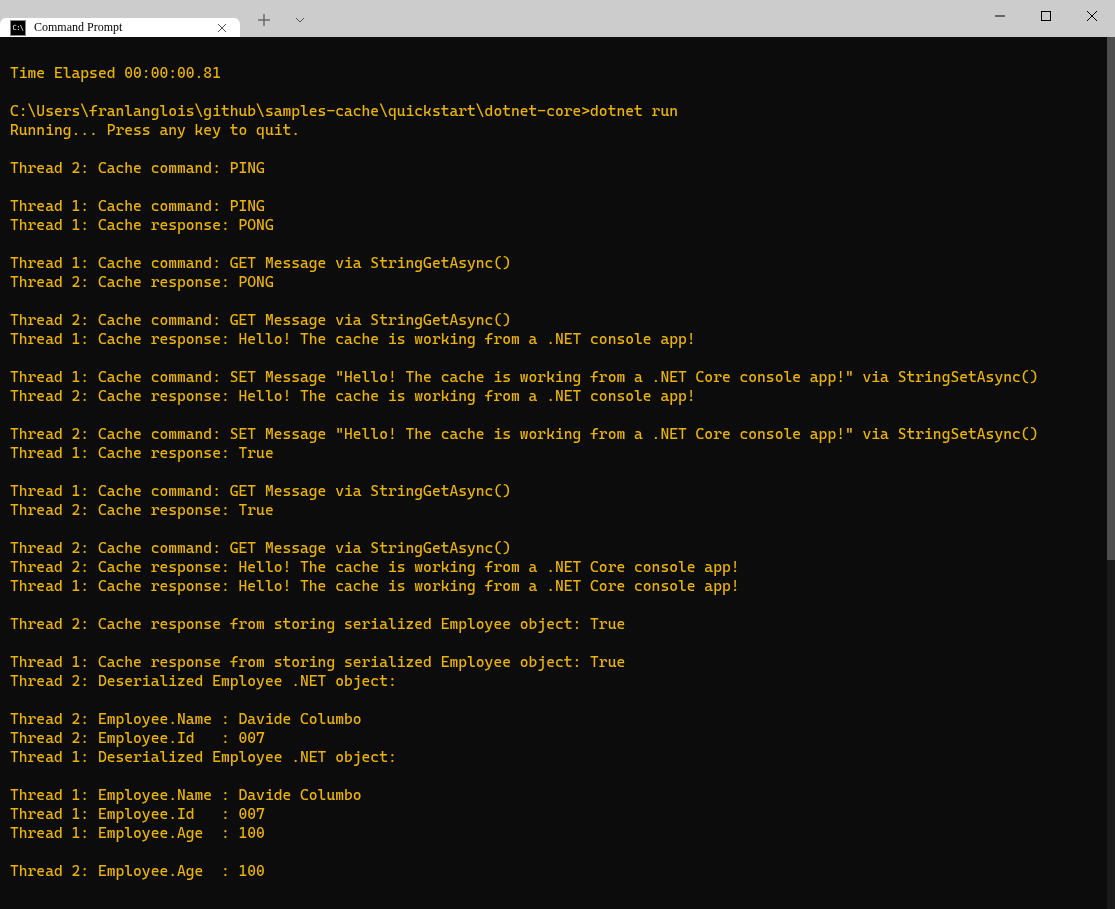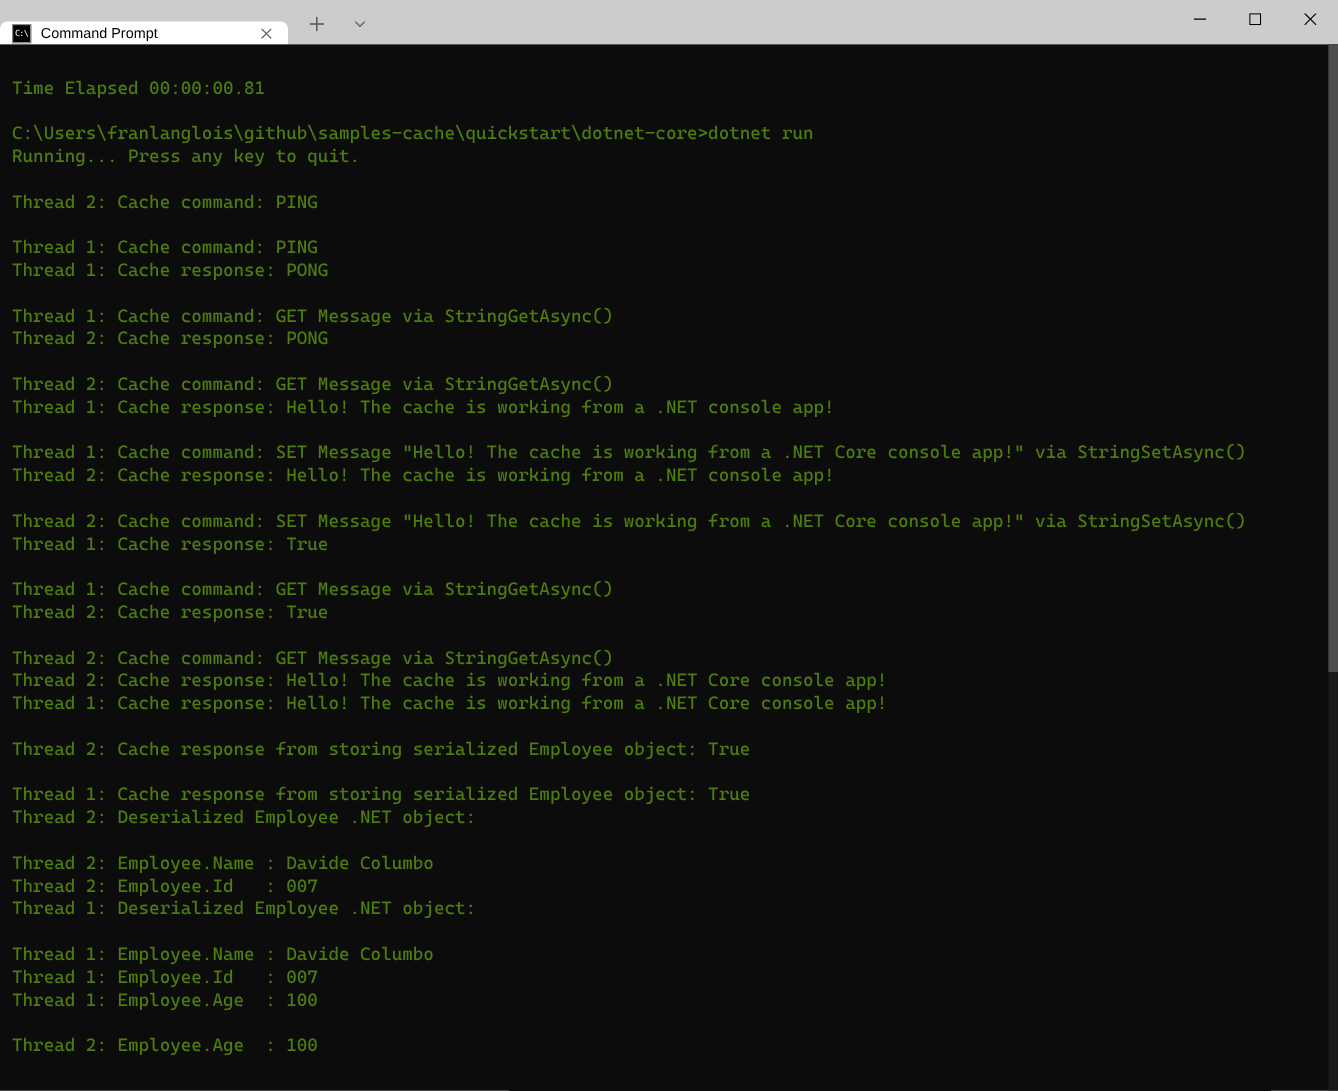--- a/index.html
+++ b/index.html
@@ -22,20 +22,21 @@
     .tab {
       background: #ffffff;
       border-radius: 6px 6px 0 0;
       display: flex;
       align-items: center;
       padding: 0 10px 0 10px;
       margin-top: 18px;
       width: 240px;
       gap: 8px;
       position: relative;
+      font-family: Liberation Serif, serif;
     }
     .tab-icon {
       width: 16px;
       height: 16px;
       background: #000;
       display: flex;
       align-items: center;
       justify-content: center;
       font-size: 8px;
       color: #fff;
@@ -77,21 +78,21 @@
     }
     .win-btn {
       width: 46px; height: 32px;
       display: flex; align-items: center; justify-content: center;
       cursor: pointer;
     }
     .win-btn svg { width: 10px; height: 10px; }
     .terminal {
       flex: 1;
       background: #0c0c0c;
-      color: #4d7c0f;
+      color: #eab308;
       font-family: "Cascadia Mono", "Consolas", monospace;
       font-size: 15px;
       line-height: 19px;
       padding: 8px 10px;
       white-space: pre;
       overflow: hidden;
       position: relative;
     }
     .scrollbar-track {
       position: absolute;

